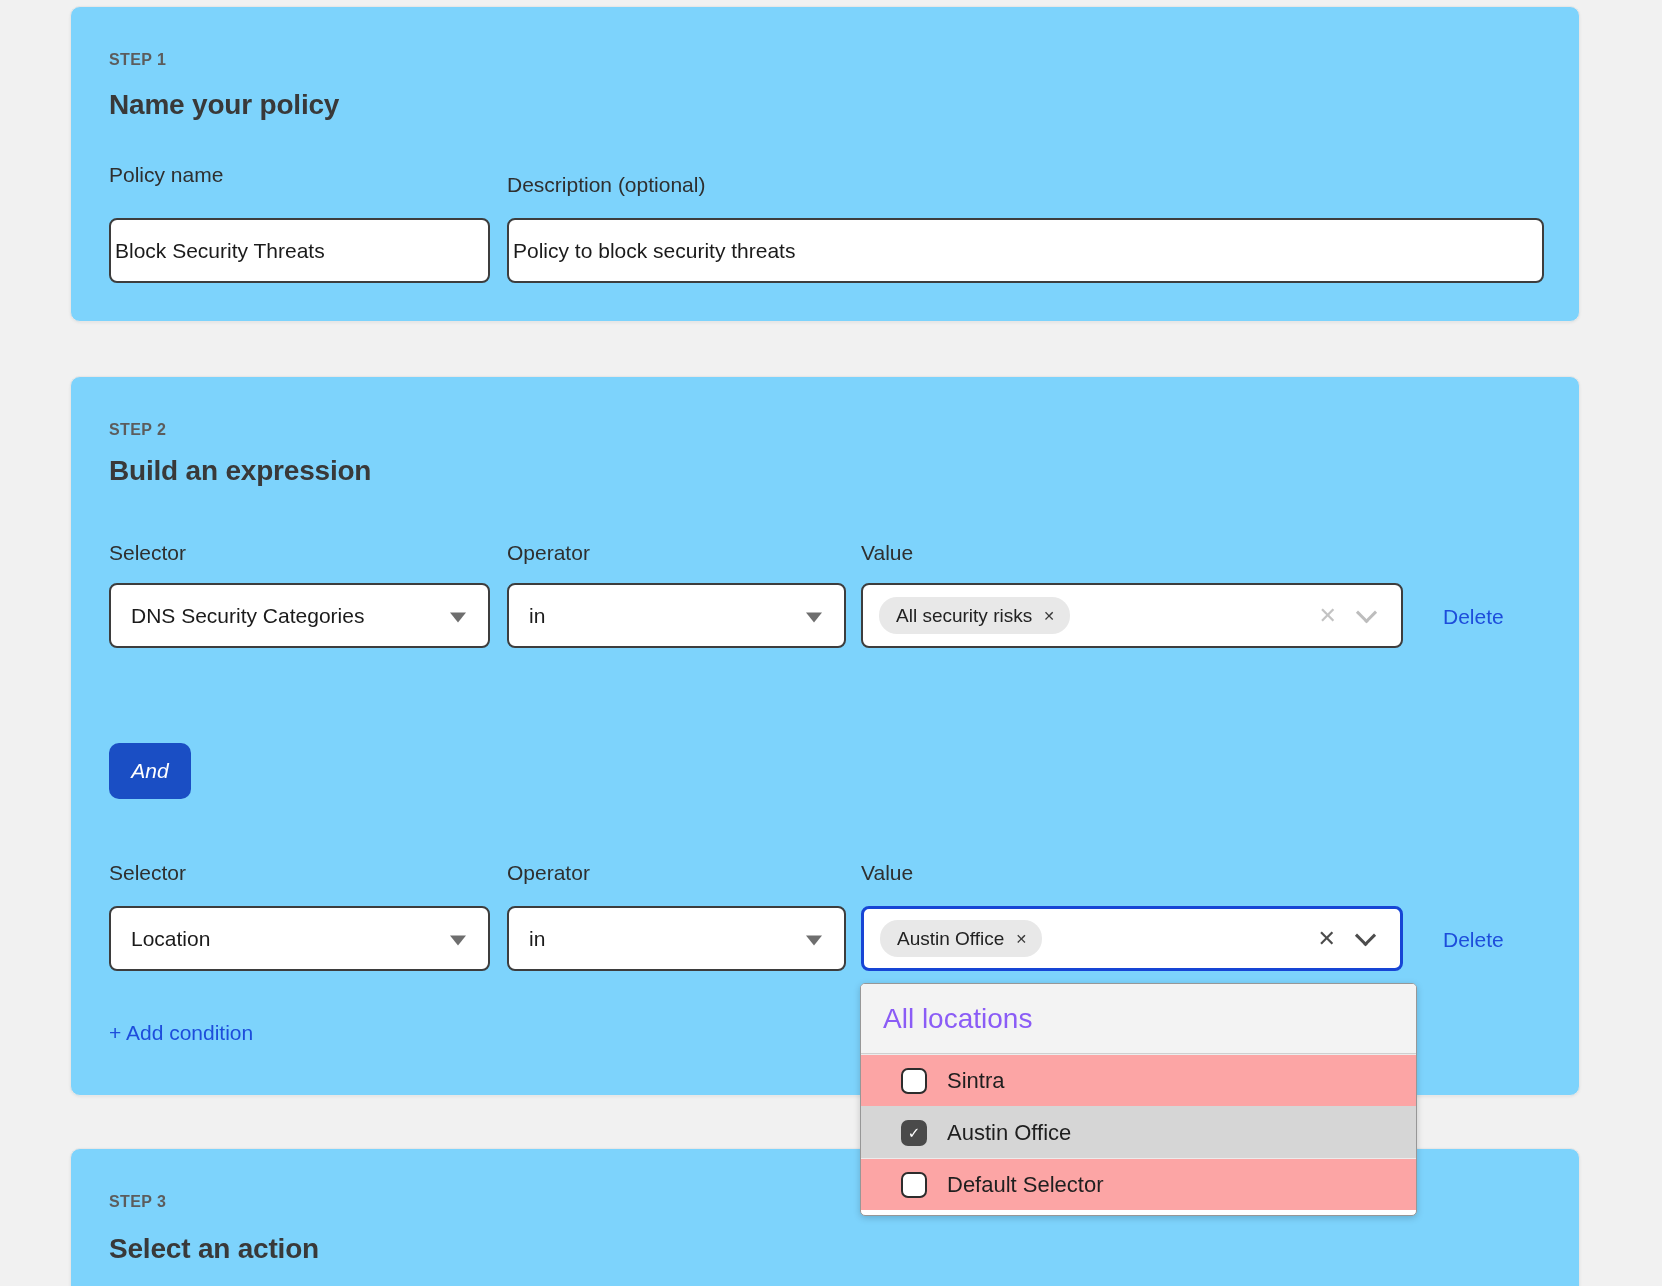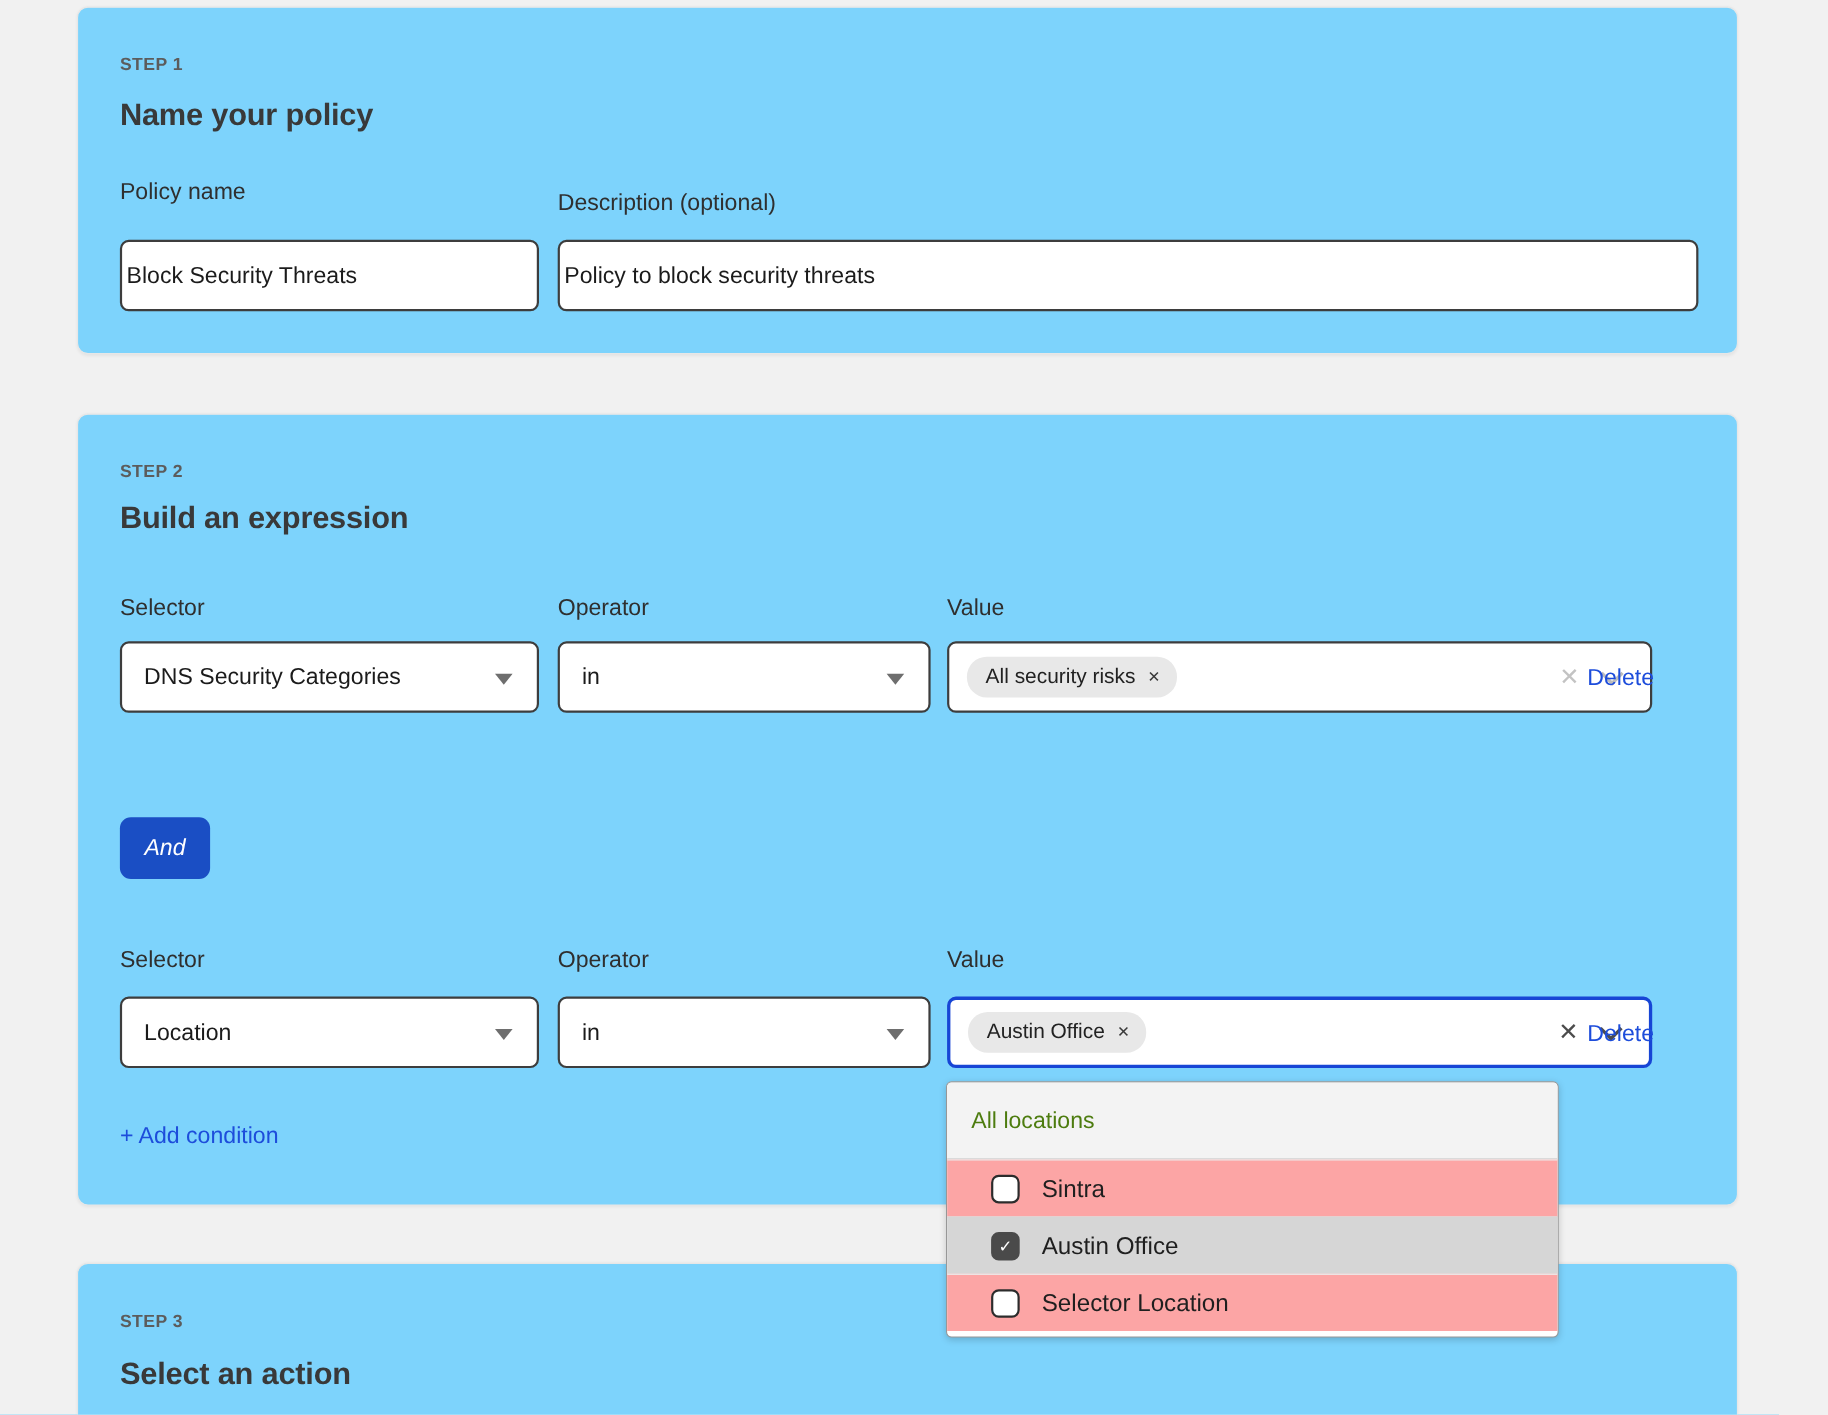--- a/index.html
+++ b/index.html
@@ -48,21 +48,21 @@
     font-size:21px; color:#1b1b1b; cursor:pointer;
   }
   .caret {
     position:absolute; right:22px; top:50%; transform:translateY(-35%);
     width:0; height:0;
     border-left:8px solid transparent; border-right:8px solid transparent;
     border-top:10px solid #6e6e6e;
   }
 
   .value-box {
-    position:absolute; height:65px; width:641px; left:790px;
+    position:absolute; height:65px; width:542px; left:790px;
     border:2px solid #3d3d3d; border-radius:8px; background:#fff;
     display:flex; align-items:center; padding:0 110px 0 16px; cursor:text;
   }
   .value-box.focused { border:3px solid #1745d5; }
 
   .pill {
     display:inline-flex; align-items:center; gap:11px;
     background:#e8e8e8; border-radius:18px; height:37px; padding:0 15px 0 17px;
     font-size:19px; color:#222; white-space:nowrap;
   }
@@ -115,21 +115,21 @@
   
   .dropdown {
     position:absolute; left:860px; top:983px; width:557px;
     background:#ffffff; border:1px solid #979797; border-radius:5px;
     box-shadow:0 2px 7px rgba(0,0,0,0.18);
     z-index:20; padding-bottom:5px; overflow:hidden;
   }
   .dd-header {
     height:70px; display:flex; align-items:center; padding-left:22px;
     background:#f3f3f3; border-bottom:1px solid #cfcfcf;
-    font-size:21px; color:#4d7c0f;
+    font-size:28px; color:#8b5cf6;
   }
   .dd-option {
     height:52px; display:flex; align-items:center; cursor:pointer;
     border-top:1px solid #ececec; background:#fca5a5;
   }
   .dd-option:first-of-type { border-top:none; }
   .dd-option.highlighted { background:#d6d6d6; border-top-color:#d6d6d6; }
   .checkbox {
     width:26px; height:26px; margin-left:40px; flex:none;
     border:2px solid #2c2c2c; border-radius:7px; background:#fff;
@@ -232,17 +232,17 @@
       <span class="checkbox checked">
         <span class="check">✓</span>
       </span>
       <span class="dd-label">Austin Office</span>
     </div>
 
     <div class="dd-option">
       <span class="checkbox">
         
       </span>
-      <span class="dd-label">Selector Location</span>
+      <span class="dd-label">Default Selector</span>
     </div>
   </div>
 
 </div>
 
 </body></html>

